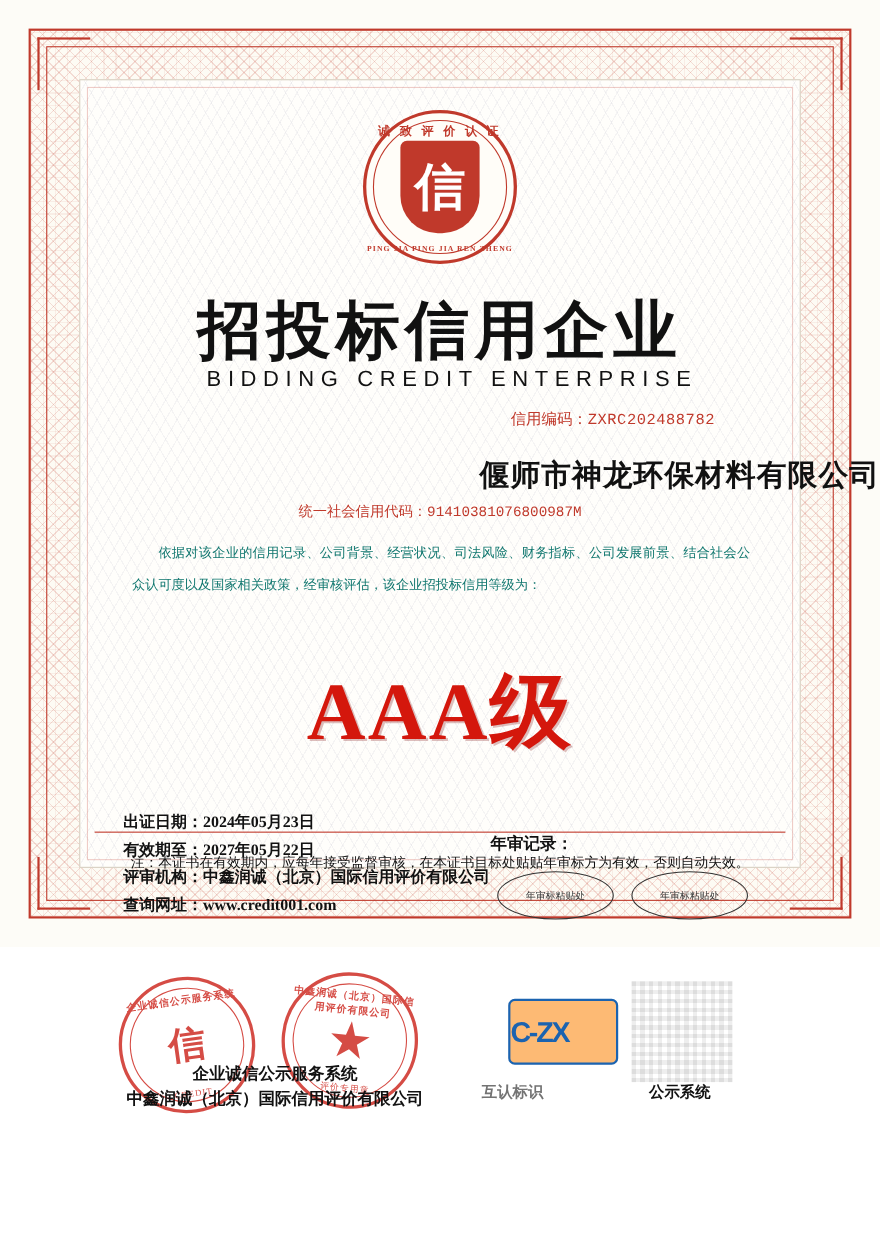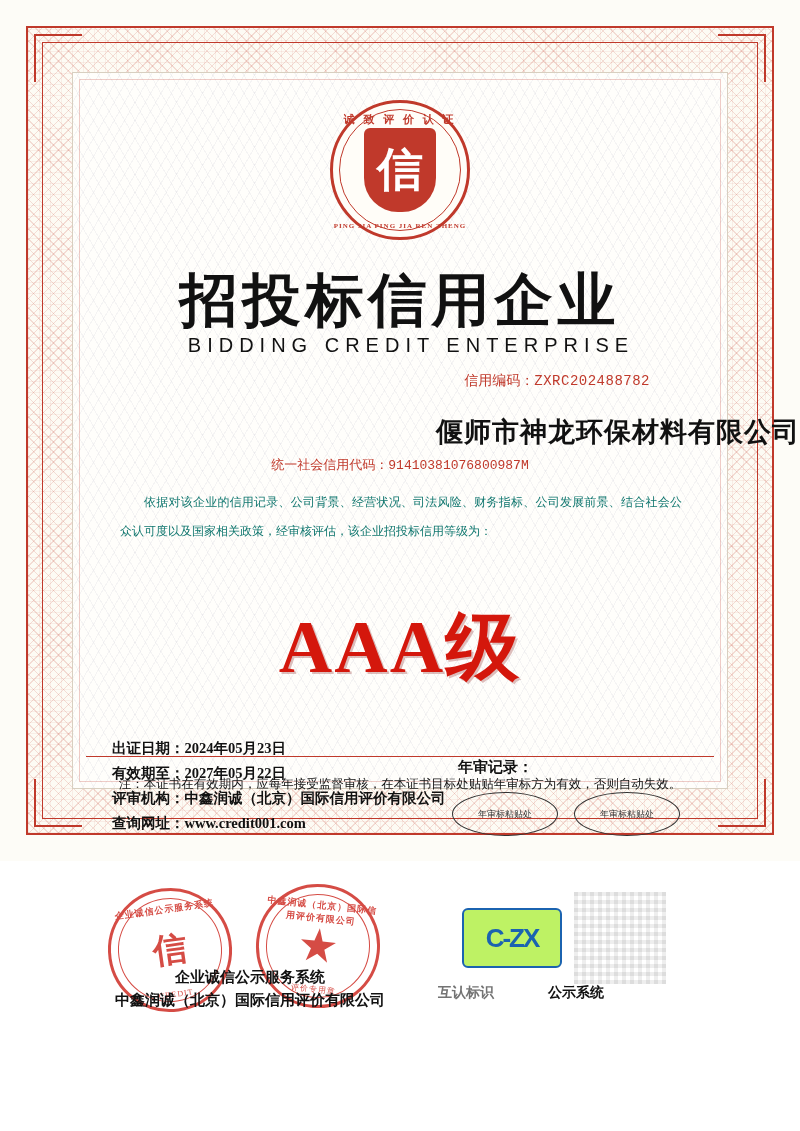--- a/index.html
+++ b/index.html
@@ -237,21 +237,20 @@
 
   
   .annual {
     position: absolute;
     left: 446px;
     top: 758px;
     font-size: 15px;
     font-weight: bold;
     color: #111;
     font-family: "Liberation Serif", serif;
-    margin-left: 12px;
   }
   .annual-ovals {
     position: absolute;
     left: 452px;
     top: 792px;
     display: flex;
     gap: 16px;
   }
   .oval {
     width: 104px;
@@ -332,22 +331,21 @@
   .mutual-logo {
     position: absolute;
     left: 462px;
     top: 908px;
     width: 96px;
     height: 56px;
     border: 2px solid #1b63b0;
     border-radius: 6px;
     display: flex;
     align-items: center;
-    justify-content: center;
-    background: #bef264;
+    background: #fdba74;
     overflow: hidden;
   }
   .mutual-logo .cz {
     font-size: 26px;
     font-weight: bold;
     color: #1b63b0;
     letter-spacing: -2px;
     font-family: "Liberation Sans", sans-serif;
   }
   .mutual-caption {
@@ -374,21 +372,21 @@
       repeating-linear-gradient(0deg, #111 0 4px, transparent 4px 8px),
       repeating-linear-gradient(90deg, #111 0 4px, transparent 4px 8px);
     background-blend-mode: difference;
     border: 2px solid #fff;
   }
   .qr-caption {
     position: absolute;
     left: 548px;
     top: 984px;
     width: 140px;
-    text-align: left;
+    text-align: center;
     font-size: 14px;
     font-weight: bold;
     color: #111;
     font-family: "Liberation Serif", serif;
   }
 
   
   .footer-note {
     position: absolute;
     left: 86px;

